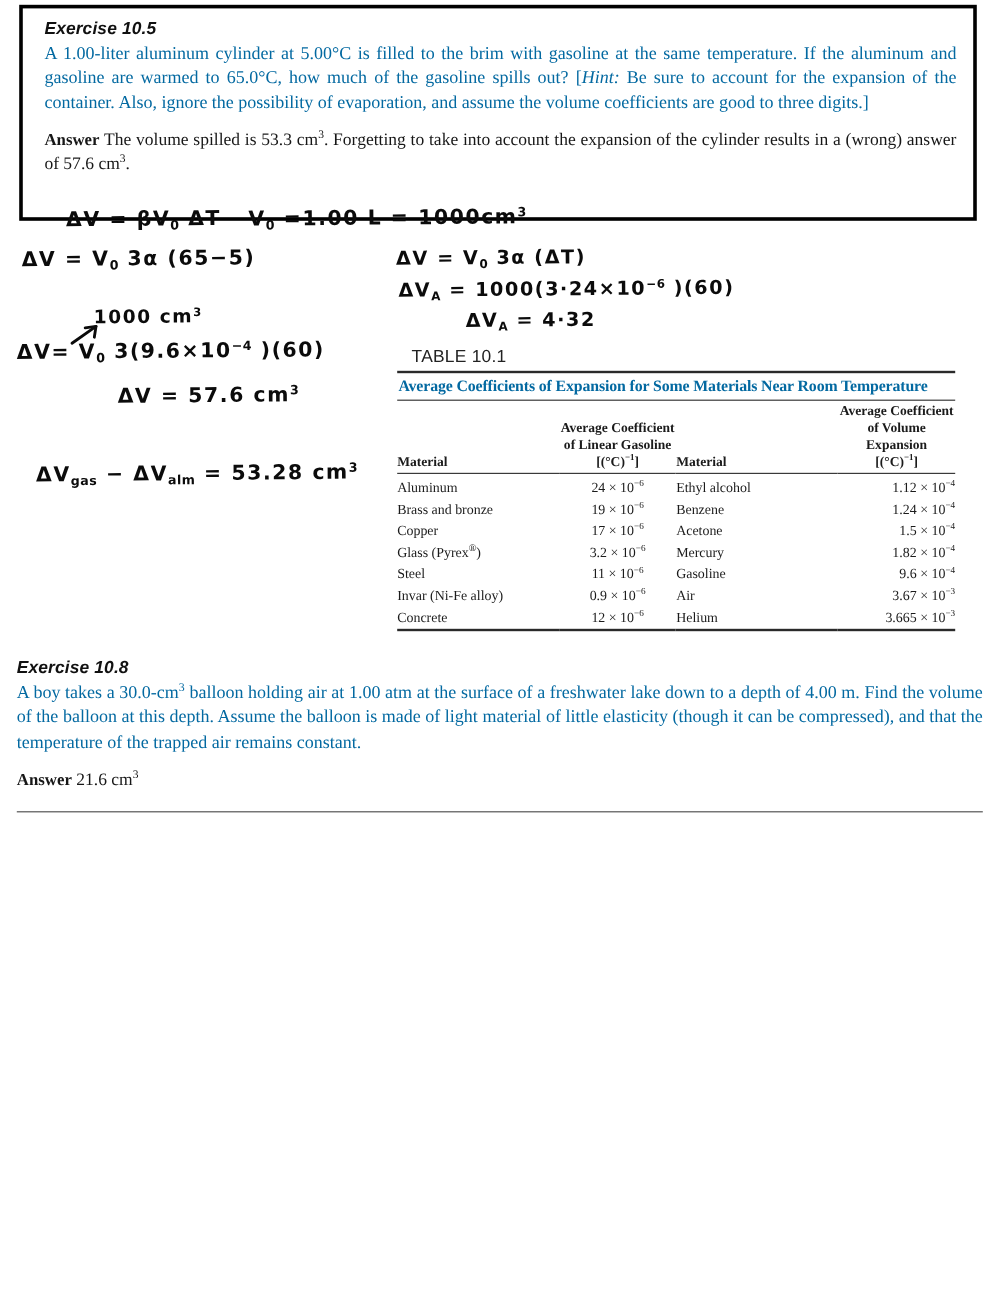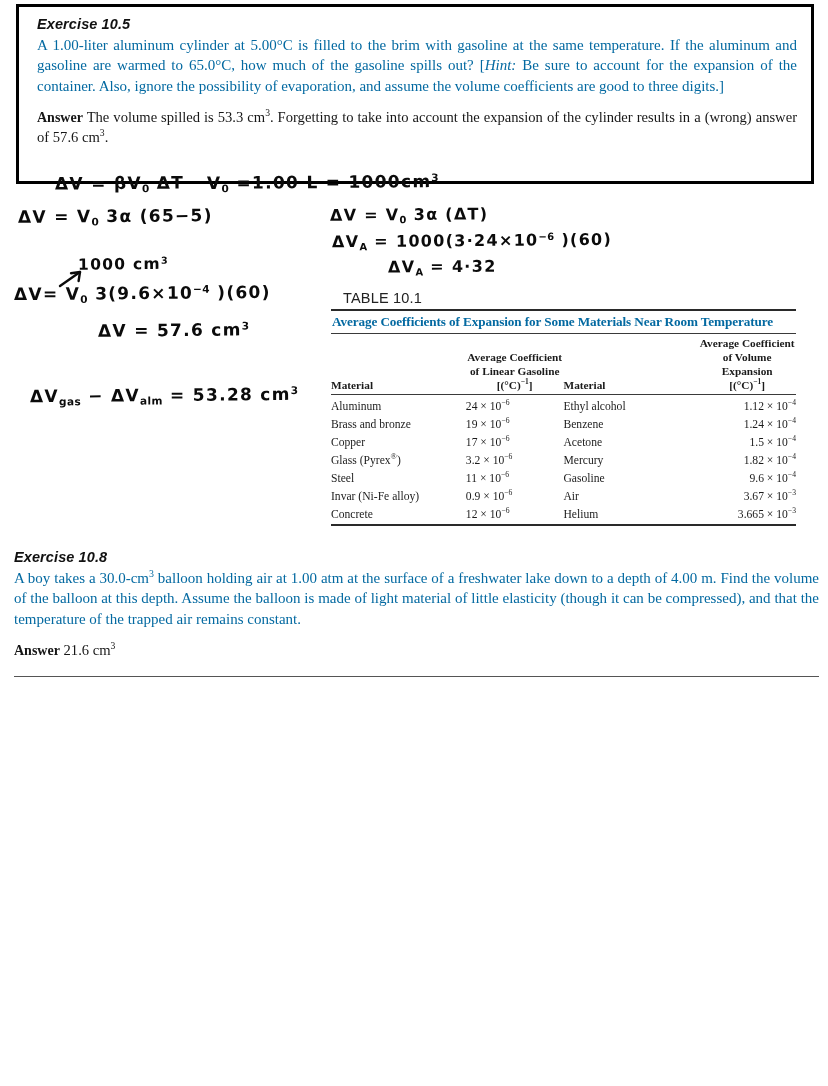--- a/index.html
+++ b/index.html
@@ -136,21 +136,21 @@
     line-height: 1.26;
   }
   th.c-mat { text-align: left; width: 29%; padding-left: 2px; }
   th.c-val { text-align: center; width: 21%; }
   table#coeff-table td {
     padding: 1.55px 0;
     line-height: 1.28;
     font-size: 11.6px;
   }
   td.c-mat { text-align: left; padding-left: 2px; }
-  td.c-val { text-align: left; padding-right: 26px; white-space: nowrap; margin-top: 42px; }
+  td.c-val { text-align: center; padding-right: 26px; white-space: nowrap; margin-top: 42px; }
   td.c-val2 { text-align: right; padding-right: 14px; white-space: nowrap; }
   td.c-mat2 { text-align: left; padding-left: 6px; }
   th.c-mat2 { text-align: left; padding-left: 6px; }
   .reg { font-size: .72em; vertical-align: super; line-height: 0; }
   .tbl-head-rule td { border-top: 1.1px solid #3a3a3a; height: 0; padding: 0; }
   .tbl-end-rule  td { border-top: 2.2px solid #2a2a2a; height: 0; padding: 0; }
 
   
   #exercise-2 {
     position: absolute;

